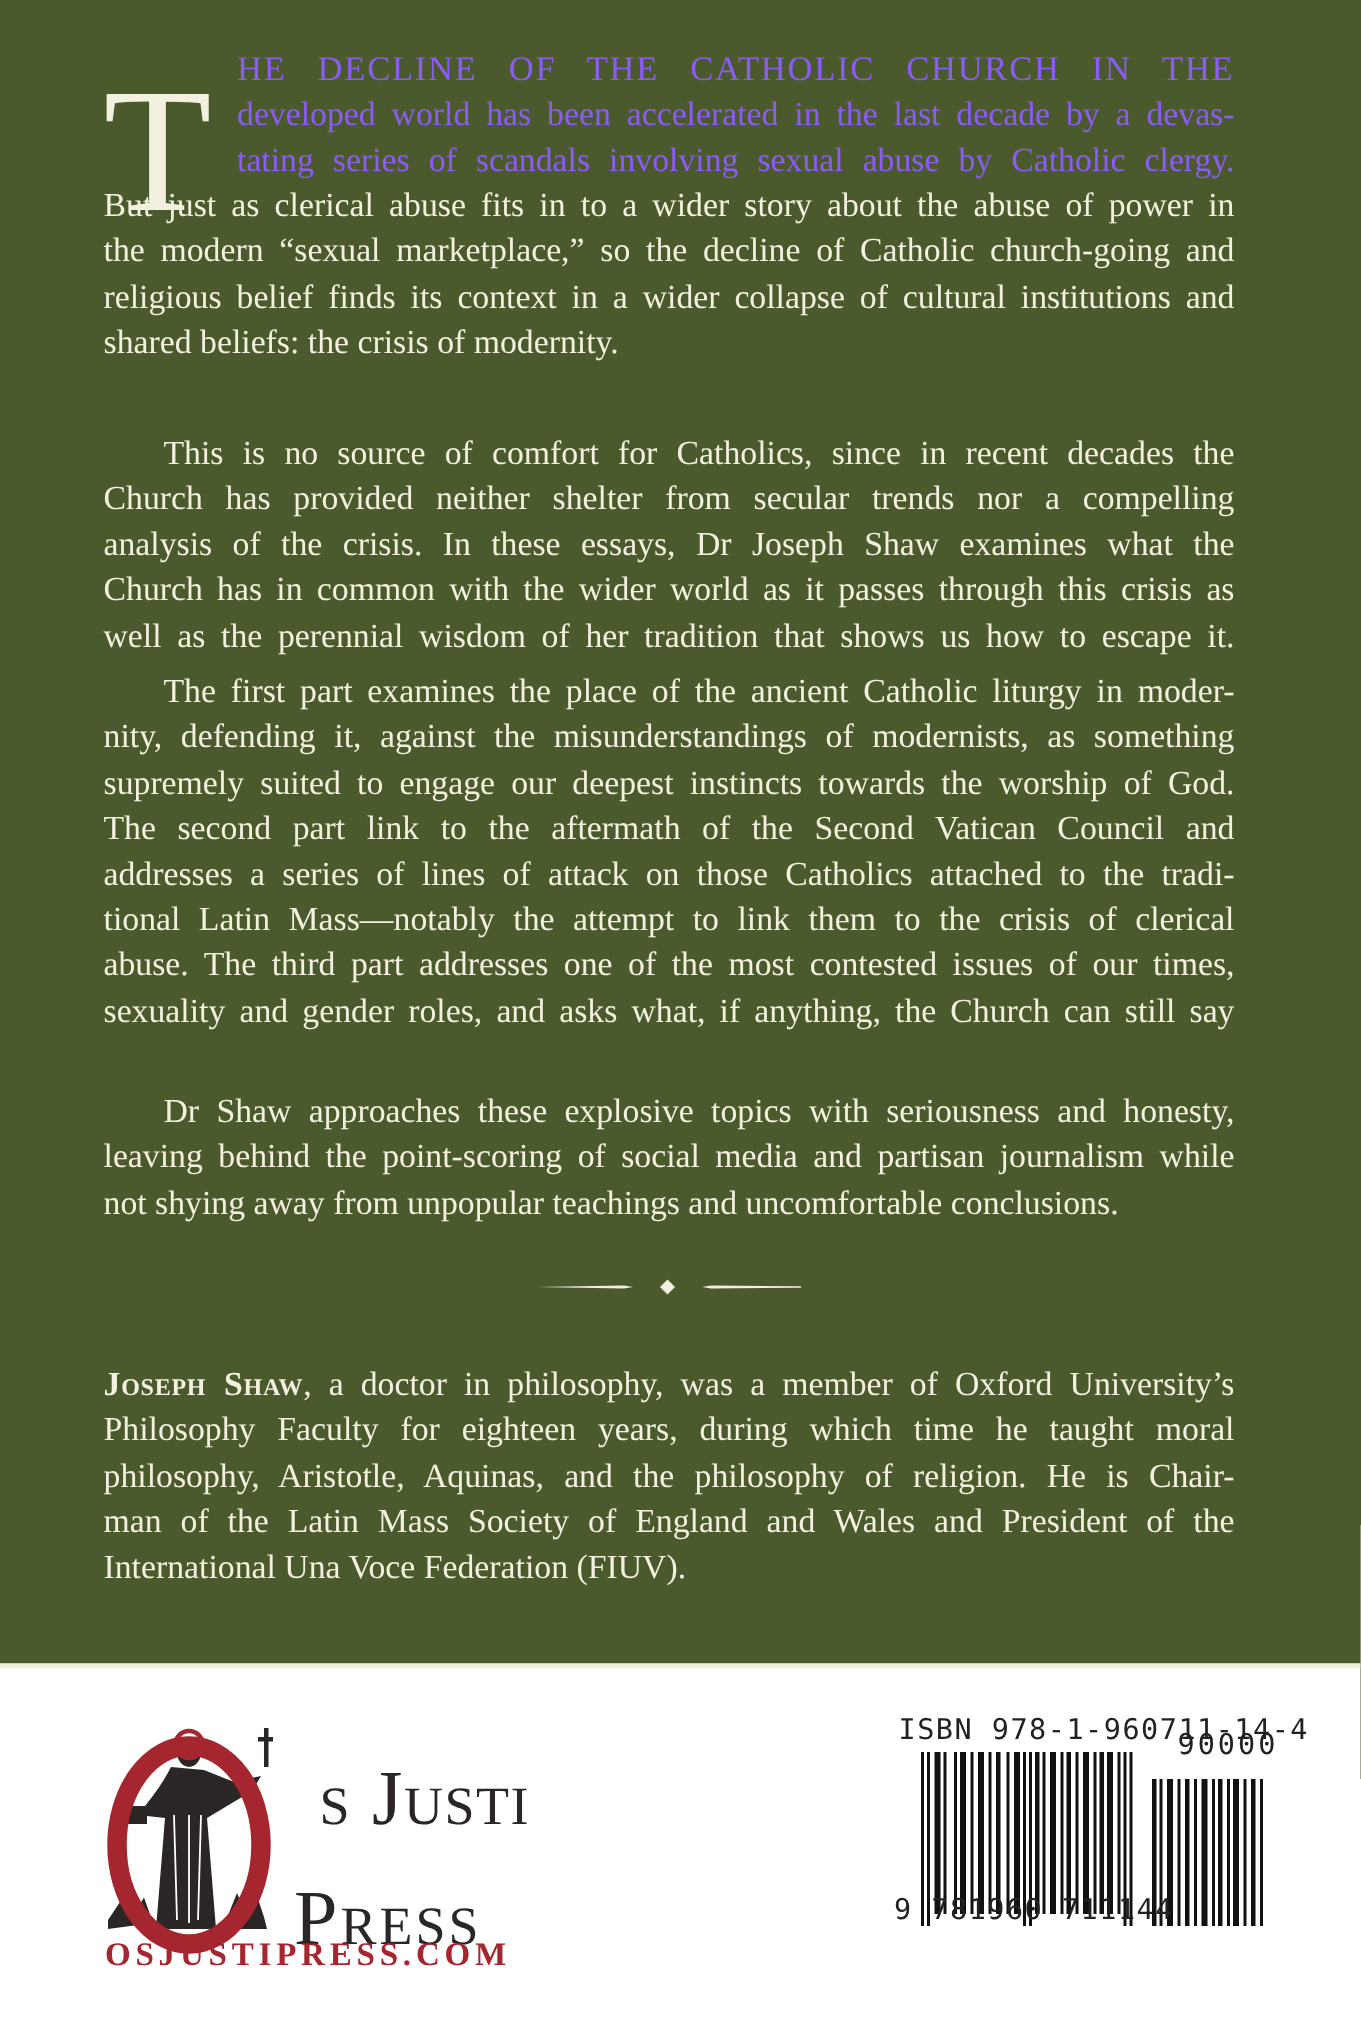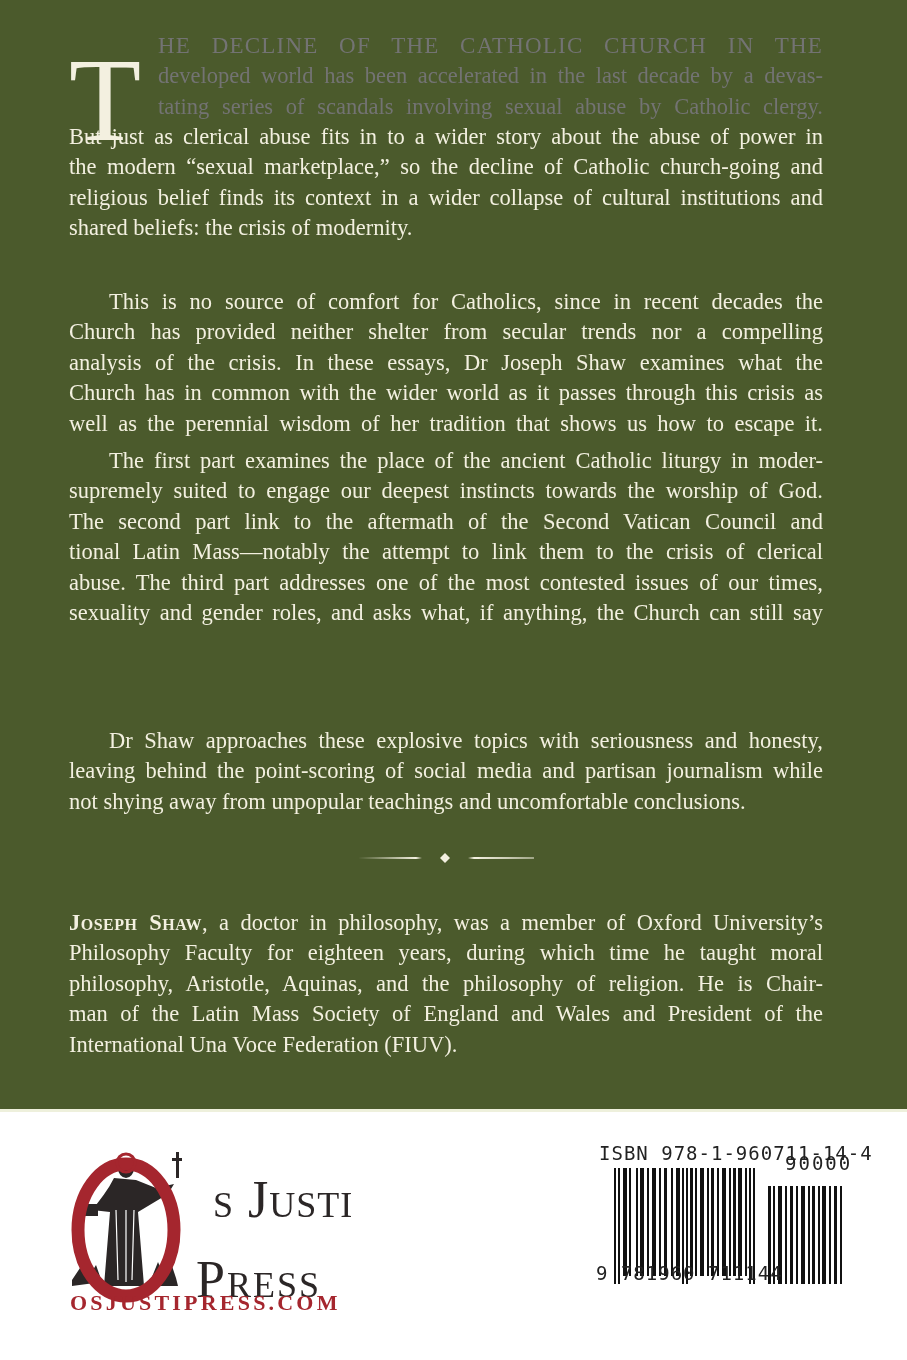--- a/index.html
+++ b/index.html
@@ -5,21 +5,21 @@
   html, body { margin:0; padding:0; }
   body { width:907px; height:1360px; position:relative; overflow:hidden; background:#ffffff; font-family:"Liberation Serif","DejaVu Serif", serif; }
   .green { position:absolute; left:0; top:0; width:907px; height:1109px; background:#4b5a2c; }
   .edge { position:absolute; left:0; top:1109px; width:907px; height:3px; background:#eef0dc; }
   .text { position:absolute; left:69px; width:754px; color:#f3f0e0; font-size:22.5px; }
   .line { display:block; height:30.4px; line-height:30.4px; white-space:nowrap; text-align:justify; text-align-last:justify; }
   .line.last { text-align-last:left; }
   .line.ind { padding-left:40px; }
   .dropcap-wrap { position:absolute; left:69px; top:60px; width:80px; height:90px; }
   .dropcap { position:absolute; left:0; top:-18px; font-size:118px; line-height:118px; color:#f3f0e0; font-family:"Liberation Serif", serif; }
-  .first-lines { position:absolute; left:158px; width:665px; top:30px; color:#737373; font-size:22.5px; }
+  .first-lines { position:absolute; left:158px; width:665px; top:30px; color:#8b5cf6; font-size:22.5px; }
   .caps { letter-spacing:1.2px; font-size:23px; }
   .ornament { position:absolute; left:356px; top:852px; width:180px; height:12px; }
   .sc { font-variant:small-caps; font-weight:bold; letter-spacing:0.5px; }
   .logo { position:absolute; left:66px; top:1130px; width:310px; height:210px; }
   .logo-o { position:absolute; left:4px; top:20px; width:112px; height:162px; }
   .logo-l1 { position:absolute; left:147px; top:40px; font-size:52px; color:#2b2626; letter-spacing:1px; line-height:60px; font-variant:small-caps; }
   .logo-l2 { position:absolute; left:130px; top:118px; font-size:52px; color:#2b2626; letter-spacing:2px; line-height:64px; font-variant:small-caps; }
   .url { position:absolute; left:70px; top:1290px; font-size:22px; color:#a5262e; letter-spacing:3.2px; font-weight:bold; font-family:"Liberation Serif", serif; }
   .isbn-text { position:absolute; left:599px; top:1142px; font-family:"DejaVu Sans Mono","Liberation Mono", monospace; font-size:19px; color:#222; letter-spacing:1px; }
   .addon-text { position:absolute; left:785px; top:1152px; font-family:"DejaVu Sans Mono", monospace; font-size:19px; color:#222; letter-spacing:2px; }
@@ -52,22 +52,24 @@
 <div class="text" style="top:287px;">
   <span class="line ind">This is no source of comfort for Catholics, since in recent decades the</span>
   <span class="line">Church has provided neither shelter from secular trends nor a compelling</span>
   <span class="line">analysis of the crisis. In these essays, Dr Joseph Shaw examines what the</span>
   <span class="line">Church has in common with the wider world as it passes through this crisis as</span>
   <span class="line">well as the perennial wisdom of her tradition that shows us how to escape it.</span>
 </div>
 
 <div class="text" style="top:446px;">
   <span class="line ind">The first part examines the place of the ancient Catholic liturgy in moder-</span>
+  <span class="line">nity, defending it, against the misunderstandings of modernists, as something</span>
   <span class="line">supremely suited to engage our deepest instincts towards the worship of God.</span>
   <span class="line">The second part link to the aftermath of the Second Vatican Council and</span>
+  <span class="line">addresses a series of lines of attack on those Catholics attached to the tradi-</span>
   <span class="line">tional Latin Mass—notably the attempt to link them to the crisis of clerical</span>
   <span class="line">abuse. The third part addresses one of the most contested issues of our times,</span>
   <span class="line">sexuality and gender roles, and asks what, if anything, the Church can still say</span>
 </div>
 
 <div class="text" style="top:726px;">
   <span class="line ind">Dr Shaw approaches these explosive topics with seriousness and honesty,</span>
   <span class="line">leaving behind the point-scoring of social media and partisan journalism while</span>
   <span class="line last">not shying away from unpopular teachings and uncomfortable conclusions.</span>
 </div>

